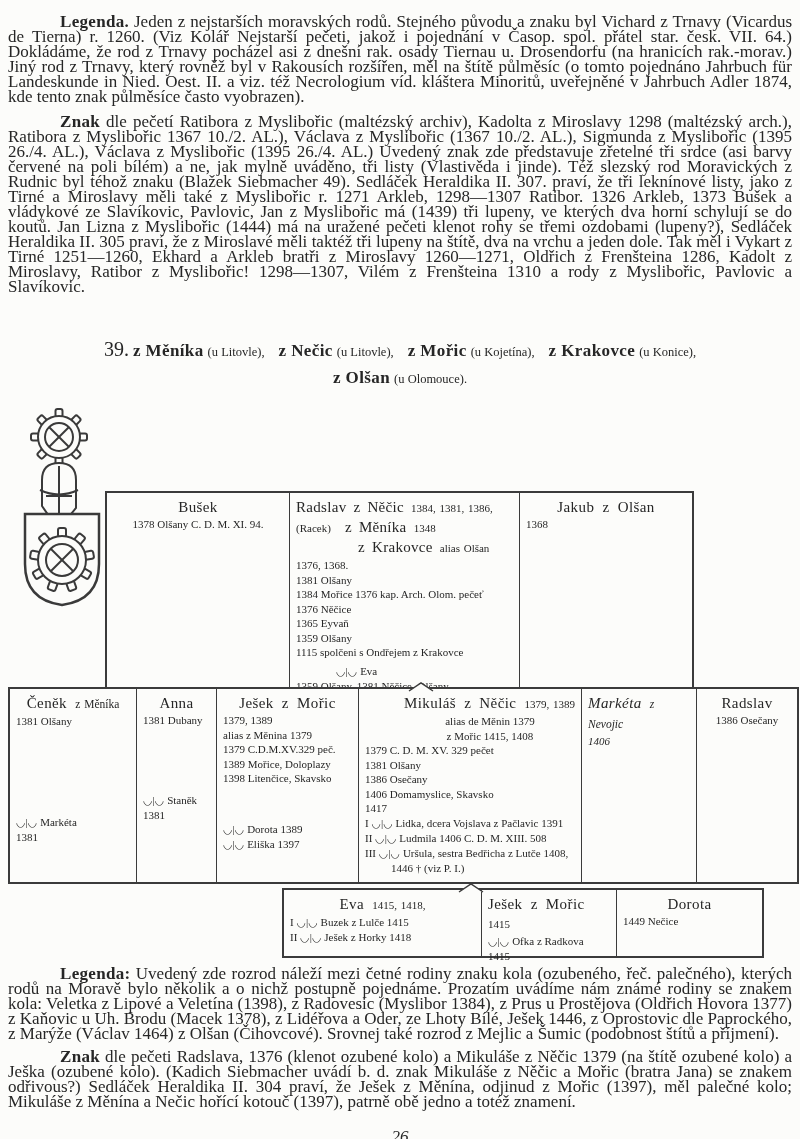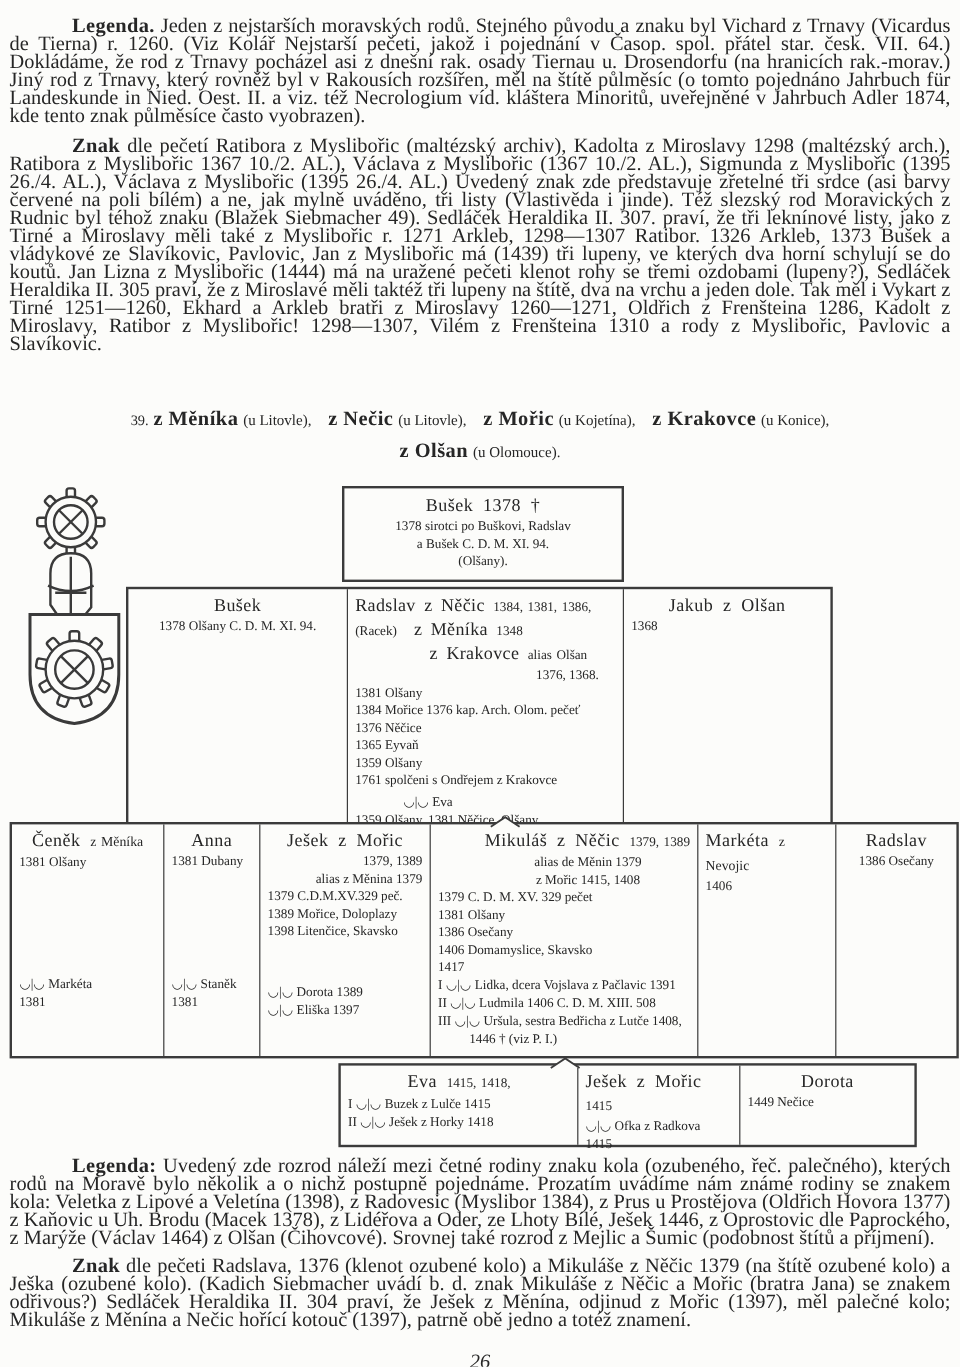--- a/index.html
+++ b/index.html
@@ -17,40 +17,40 @@
     text-indent:52px;
   }
   .para .lead{font-weight:bold;letter-spacing:.3px;}
   .p1{padding-top:14px;}
   .p2{margin-top:10px;}
   .p3{margin-top:4px;}
   .p4{margin-top:8px;}
 
   
   .heading{margin-top:42px;text-align:center;line-height:26px;}
-  .h-num{font-size:12px;text-align:right;}
+  .h-num{font-size:20px;text-align:right;}
   .h-big{font-size:17px;font-weight:bold;letter-spacing:.4px;}
   .h-small{font-size:12.5px;}
   .h-gap{display:inline-block;width:10px;}
 
   
   .diagram{position:relative;margin-top:10px;height:560px;}
   .gbox,.band{position:absolute;border:2px solid #3b3b3b;background:#fcfcfa;}
   .band{display:flex;}
   .cell{
     box-sizing:border-box;border-right:1.5px solid #3b3b3b;
     display:flex;flex-direction:column;padding:5px 6px 8px;
   }
   .cell:last-child{border-right:none;}
   .tt{font-size:15px;letter-spacing:.4px;word-spacing:4px;text-align:center;line-height:19px;}
   .tt .yrs{font-size:11px;font-weight:normal;letter-spacing:0;word-spacing:1px;}
   .tt .sfx{font-size:11.5px;letter-spacing:0;word-spacing:1px;}
   .detail{font-size:11px;line-height:14.5px;}
   .detail.ctr{text-align:center;}
-  .detail.rgt{text-align:right;}
+  .detail.rgt{text-align:left;}
   .hang{padding-left:30px;text-indent:-30px;}
   .spacer{flex:1;}
   .marr{font-size:11px;line-height:15px;}
   .caret{position:absolute;z-index:3;}
 
   
   .rl1{font-size:15px;letter-spacing:.3px;word-spacing:3px;line-height:19px;}
   .rl-ind{padding-left:62px;}
   .rl-small{font-size:11px;letter-spacing:0;word-spacing:1px;}
 
@@ -128,43 +128,37 @@
           <rect x="-4" y="-32" width="8" height="9" rx="2" transform="rotate(280)"></rect>
           <rect x="-4" y="-32" width="8" height="9" rx="2" transform="rotate(320)"></rect>
         </g>
         <circle r="24" fill="#fcfcfa"></circle>
         <circle r="16"></circle>
         <line x1="-11.5" y1="-11.5" x2="11.5" y2="11.5"></line>
         <line x1="-11.5" y1="11.5" x2="11.5" y2="-11.5"></line>
       </g>
     </svg>
 
-    <div class="gbox" style="left:285px;top:5px;width:235px;height:80px;padding-top:6px;box-sizing:border-box;">
-      <div class="tt">Bušek 1378 †</div>
-      <div class="detail ctr">1378 sirotci po Buškovi, Radslav</div>
-      <div class="detail ctr">a Bušek C. D. M. XI. 94.</div>
-      <div class="detail ctr">(Olšany).</div>
-    </div>
 
     <div class="band" style="left:105px;top:89px;width:585px;height:196px;">
       <div class="cell" style="flex:0 0 183px;">
         <div class="tt">Bušek</div>
         <div class="detail ctr">1378 Olšany C. D. M. XI. 94.</div>
       </div>
       <div class="cell" style="flex:0 0 230px;">
         <div class="rl1"><span>Radslav z Něčic</span> <span class="rl-small">1384, 1381, 1386,</span></div>
         <div class="rl1"><span class="rl-small">(Racek)</span>&nbsp;&nbsp;<span>z Měníka</span> <span class="rl-small">1348</span></div>
         <div class="rl1 rl-ind"><span>z Krakovce</span> <span class="rl-small">alias Olšan</span></div>
         <div class="detail rgt" style="padding-right:14px;">1376, 1368.</div>
         <div class="detail hang">1381 Olšany</div>
         <div class="detail hang">1384 Mořice 1376 kap. Arch. Olom. pečeť</div>
         <div class="detail hang">1376 Něčice</div>
         <div class="detail hang">1365 Eyvaň</div>
         <div class="detail hang">1359 Olšany</div>
-        <div class="detail hang">1761 spolčeni s Ondřejem z Krakovce</div>
+        <div class="detail hang">1115 spolčeni s Ondřejem z Krakovce</div>
         <div class="marr" style="padding-left:40px;margin-top:4px;">◡|◡ Eva</div>
         <div class="detail hang">1359 Olšany, 1381 Něčice, Olšany</div>
       </div>
       <div class="cell" style="flex:0 0 172px;">
         <div class="tt">Jakub z Olšan</div>
         <div class="detail">1368</div>
       </div>
     </div>
 
     <svg class="caret" style="left:408px;top:280px;" width="26" height="10">
@@ -172,21 +166,21 @@
       </svg>
 
     <div class="band" style="left:8px;top:285px;width:787px;height:193px;">
       <div class="cell" style="flex:0 0 127px;padding-bottom:38px;">
         <div class="tt"><span>Čeněk</span> <span class="sfx">z Měníka</span></div>
         <div class="detail">1381 Olšany</div>
         <div class="spacer"></div>
         <div class="marr">◡|◡ Markéta</div>
         <div class="detail">1381</div>
       </div>
-      <div class="cell" style="flex:0 0 80px;padding-bottom:38px;">
+      <div class="cell" style="flex:0 0 80px;padding-bottom:60px;">
         <div class="tt">Anna</div>
         <div class="detail">1381 Dubany</div>
         <div class="spacer"></div>
         <div class="marr">◡|◡ Staněk</div>
         <div class="detail">1381</div>
       </div>
       <div class="cell" style="flex:0 0 142px;padding-bottom:30px;">
         <div class="tt">Ješek z Mořic</div>
         <div class="detail rgt">1379, 1389</div>
         <div class="detail rgt">alias z Měnina 1379</div>
@@ -204,21 +198,21 @@
         <div class="detail hang">1379 C. D. M. XV. 329 pečet</div>
         <div class="detail hang">1381 Olšany</div>
         <div class="detail hang">1386 Osečany</div>
         <div class="detail hang">1406 Domamyslice, Skavsko</div>
         <div class="detail hang">1417</div>
         <div class="spacer"></div>
         <div class="marr hang" style="padding-left:26px;text-indent:-26px;">I ◡|◡ Lidka, dcera Vojslava z Pačlavic 1391</div>
         <div class="marr hang" style="padding-left:26px;text-indent:-26px;">II ◡|◡ Ludmila 1406 C. D. M. XIII. 508</div>
         <div class="marr hang" style="padding-left:26px;text-indent:-26px;">III ◡|◡ Uršula, sestra Bedřicha z Lutče 1408, 1446 † (viz P. I.)</div>
       </div>
-      <div class="cell" style="flex:0 0 115px;">
+      <div class="cell" style="flex:0 0 115px;font-style:italic;">
         <div class="tt" style="text-align:left;"><span>Markéta</span> <span class="sfx">z Nevojic</span></div>
         <div class="detail">1406</div>
       </div>
       <div class="cell" style="flex:0 0 100px;">
         <div class="tt">Radslav</div>
         <div class="detail ctr">1386 Osečany</div>
       </div>
     </div>
 
     <svg class="caret" style="left:458px;top:481px;" width="26" height="10">

